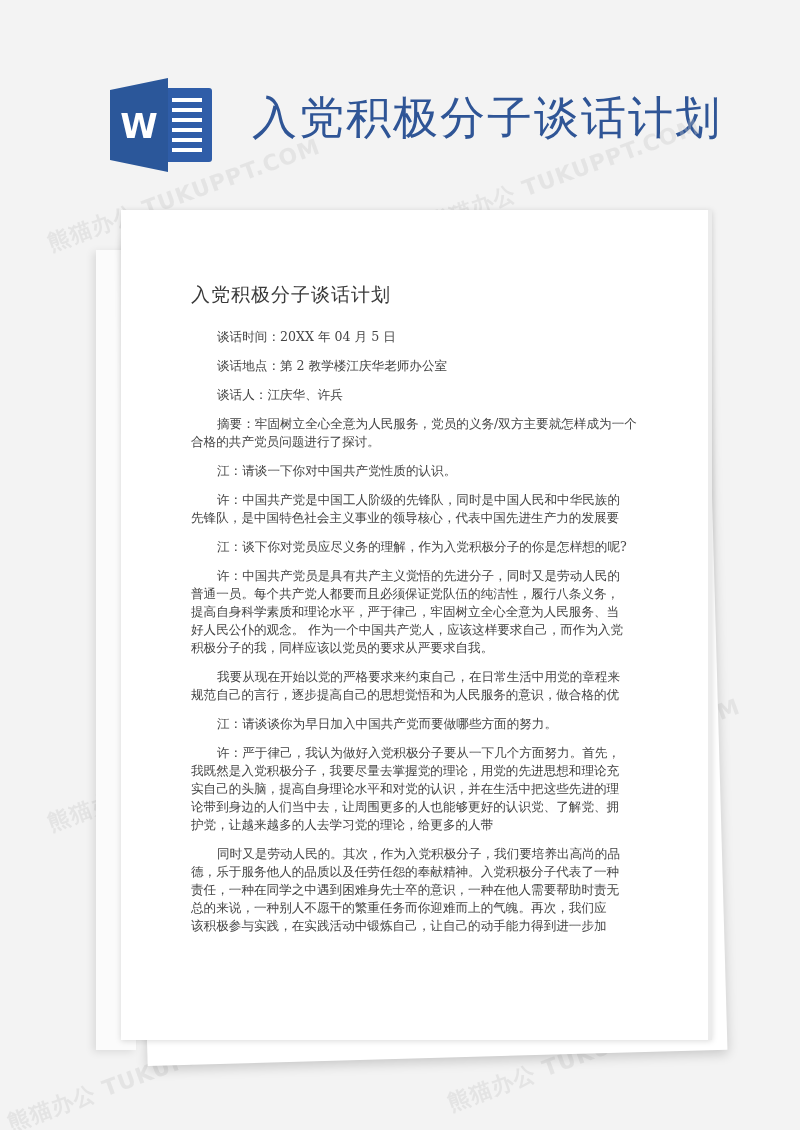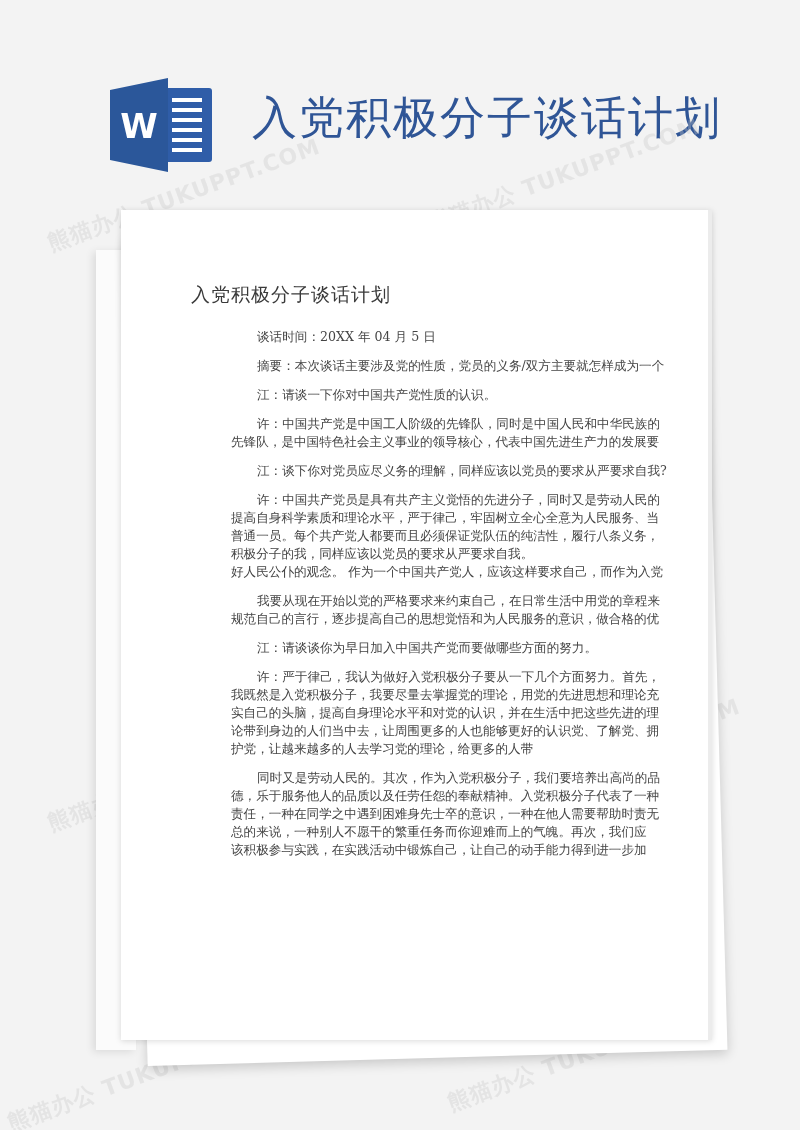--- a/index.html
+++ b/index.html
@@ -33,21 +33,21 @@
     position: absolute; left: 121px; top: 210px; width: 587px; height: 830px;
     background: #fff; box-shadow: 0 1px 6px rgba(0,0,0,0.15);
     border-right: 4px solid #ececec;
   }
   .doc-title {
     position: absolute; left: 70px; top: 72px; font-size: 19px; color: #3a3a3a;
     letter-spacing: 1px;
   }
   .content { position: absolute; left: 70px; top: 118px; width: 452px; }
   .para { font-size: 12.6px; color: #444; line-height: 18px; margin: 0 0 11px 0; }
-  .para .line { display: block; white-space: nowrap; margin-left: 40px; }
+  .para .line { display: block; white-space: nowrap; }
   .para .line.first { padding-left: 26px; }
 </style>
 </head>
 <body>
 
 <div class="banner">
   <svg class="word-icon" viewBox="0 0 104 94">
     <rect x="40" y="10" width="62" height="74" rx="3" fill="#2f5da8"></rect>
     <g fill="#ffffff">
       <rect x="62" y="20" width="30" height="4"></rect>
@@ -73,38 +73,45 @@
 <div class="sheet-back2"></div>
 <div class="sheet-back"></div>
 
 <div class="page">
   <div class="doc-title">入党积极分子谈话计划</div>
   <div class="content" id="content">
       <p class="para">
         <span class="line first">谈话时间：20XX 年 04 月 5 日</span>
       </p>
       <p class="para">
-        <span class="line first">摘要：本次谈话主要涉及党的性质，党员的义务/双方主要就怎样成为一个</span>
+        <span class="line first">谈话地点：第 2 教学楼江庆华老师办公室</span>
+      </p>
+      <p class="para">
+        <span class="line first">谈话人：江庆华、许兵</span>
+      </p>
+      <p class="para">
+        <span class="line first">摘要：牢固树立全心全意为人民服务，党员的义务/双方主要就怎样成为一个</span>
+        <span class="line">合格的共产党员问题进行了探讨。</span>
       </p>
       <p class="para">
         <span class="line first">江：请谈一下你对中国共产党性质的认识。</span>
       </p>
       <p class="para">
         <span class="line first">许：中国共产党是中国工人阶级的先锋队，同时是中国人民和中华民族的</span>
         <span class="line">先锋队，是中国特色社会主义事业的领导核心，代表中国先进生产力的发展要</span>
       </p>
       <p class="para">
-        <span class="line first">江：谈下你对党员应尽义务的理解，同样应该以党员的要求从严要求自我?</span>
+        <span class="line first">江：谈下你对党员应尽义务的理解，作为入党积极分子的你是怎样想的呢?</span>
       </p>
       <p class="para">
         <span class="line first">许：中国共产党员是具有共产主义觉悟的先进分子，同时又是劳动人民的</span>
+        <span class="line">普通一员。每个共产党人都要而且必须保证党队伍的纯洁性，履行八条义务，</span>
         <span class="line">提高自身科学素质和理论水平，严于律己，牢固树立全心全意为人民服务、当</span>
-        <span class="line">普通一员。每个共产党人都要而且必须保证党队伍的纯洁性，履行八条义务，</span>
+        <span class="line">好人民公仆的观念。 作为一个中国共产党人，应该这样要求自己，而作为入党</span>
         <span class="line">积极分子的我，同样应该以党员的要求从严要求自我。</span>
-        <span class="line">好人民公仆的观念。 作为一个中国共产党人，应该这样要求自己，而作为入党</span>
       </p>
       <p class="para">
         <span class="line first">我要从现在开始以党的严格要求来约束自己，在日常生活中用党的章程来</span>
         <span class="line">规范自己的言行，逐步提高自己的思想觉悟和为人民服务的意识，做合格的优</span>
       </p>
       <p class="para">
         <span class="line first">江：请谈谈你为早日加入中国共产党而要做哪些方面的努力。</span>
       </p>
       <p class="para">
         <span class="line first">许：严于律己，我认为做好入党积极分子要从一下几个方面努力。首先，</span>

